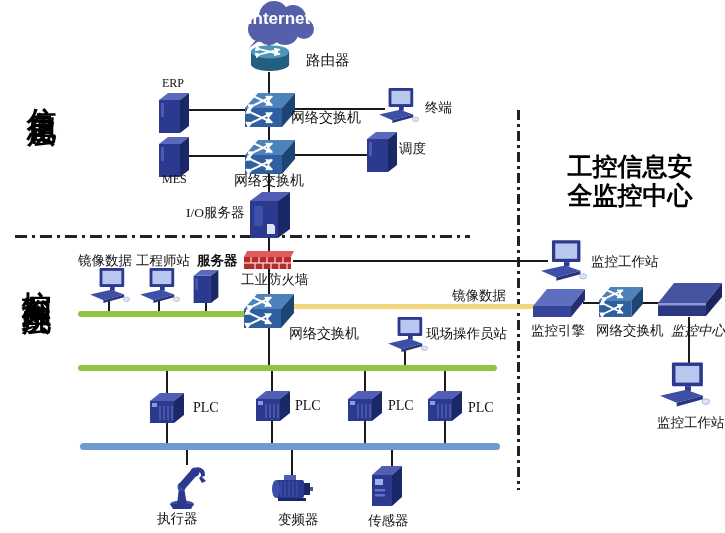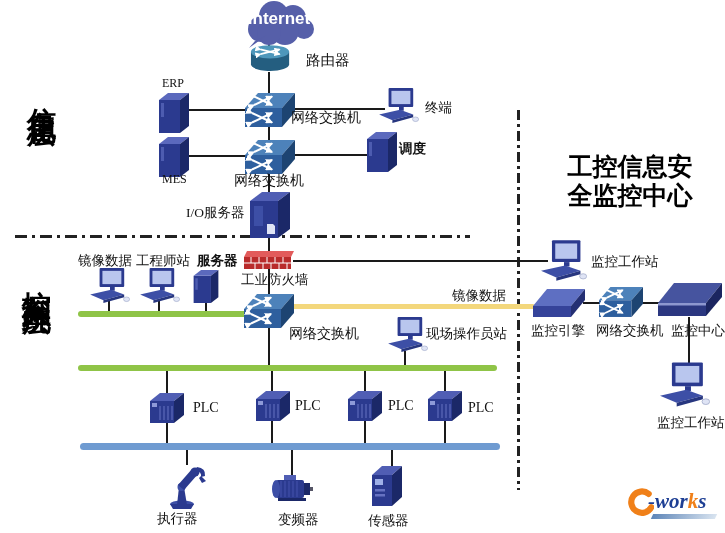--- a/index.html
+++ b/index.html
@@ -234,21 +234,21 @@
       <use href="#sym-switch"></use>
     </svg>
   <div class="lbl" style="left:234px;top:172px;font-size:14px;">网络交换机</div>
   <svg class="icon" style="left:159px;top:137px;width:30px;height:40px;">
       <use href="#sym-server"></use>
     </svg>
   <div class="lbl lbl-en" style="left:162px;top:172px;">MES</div>
   <svg class="icon" style="left:367px;top:132px;width:30px;height:40px;">
       <use href="#sym-server"></use>
     </svg>
-  <div class="lbl" style="left:399px;top:140px;font-weight:bold;">调度</div>
+  <div class="lbl" style="left:399px;top:140px;">调度</div>
   <svg class="icon" style="left:250px;top:192px;width:40px;height:46px;">
       <use href="#sym-iosrv"></use>
     </svg>
   <div class="lbl" style="left:186px;top:204px;font-family:Liberation Serif, serif;">I/O服务器</div>
 
   <svg class="icon" style="left:244px;top:251px;width:50px;height:20px;">
       <use href="#sym-firewall"></use>
     </svg>
   <div class="lbl" style="left:241px;top:271px;">工业防火墙</div>
   <svg class="icon" style="left:90px;top:268px;width:40px;height:36px;">
@@ -311,27 +311,20 @@
       <use href="#sym-flat1"></use>
     </svg>
   <div class="lbl" style="left:531px;top:322px;">监控引擎</div>
   <svg class="icon" style="left:599px;top:285px;width:44px;height:34px;">
       <use href="#sym-switch"></use>
     </svg>
   <div class="lbl" style="left:596px;top:322px;">网络交换机</div>
   <svg class="icon" style="left:658px;top:283px;width:64px;height:36px;">
       <use href="#sym-flat2"></use>
     </svg>
-  <div class="lbl" style="left:671px;top:322px;">监控中心</div>
+  <div class="lbl" style="left:671px;top:322px;font-style:italic;">监控中心</div>
   <svg class="icon" style="left:660px;top:362px;width:50px;height:46px;">
       <use href="#sym-pc"></use>
     </svg>
   <div class="lbl" style="left:657px;top:414px;">监控工作站</div>
 
-  <div class="logo" style="left:622px;top:483px;width:102px;height:46px;">
-    <svg style="position:absolute;left:0;top:2px;width:32px;height:32px;">
-        <use href="#sym-eworks-e"></use>
-      </svg>
-    <div class="logo-text"><span>-wor</span><span class="orange">k</span><span>s</span></div>
-    <div class="logo-bar"></div>
-  </div>
 
 </div>
 
 </body></html>

